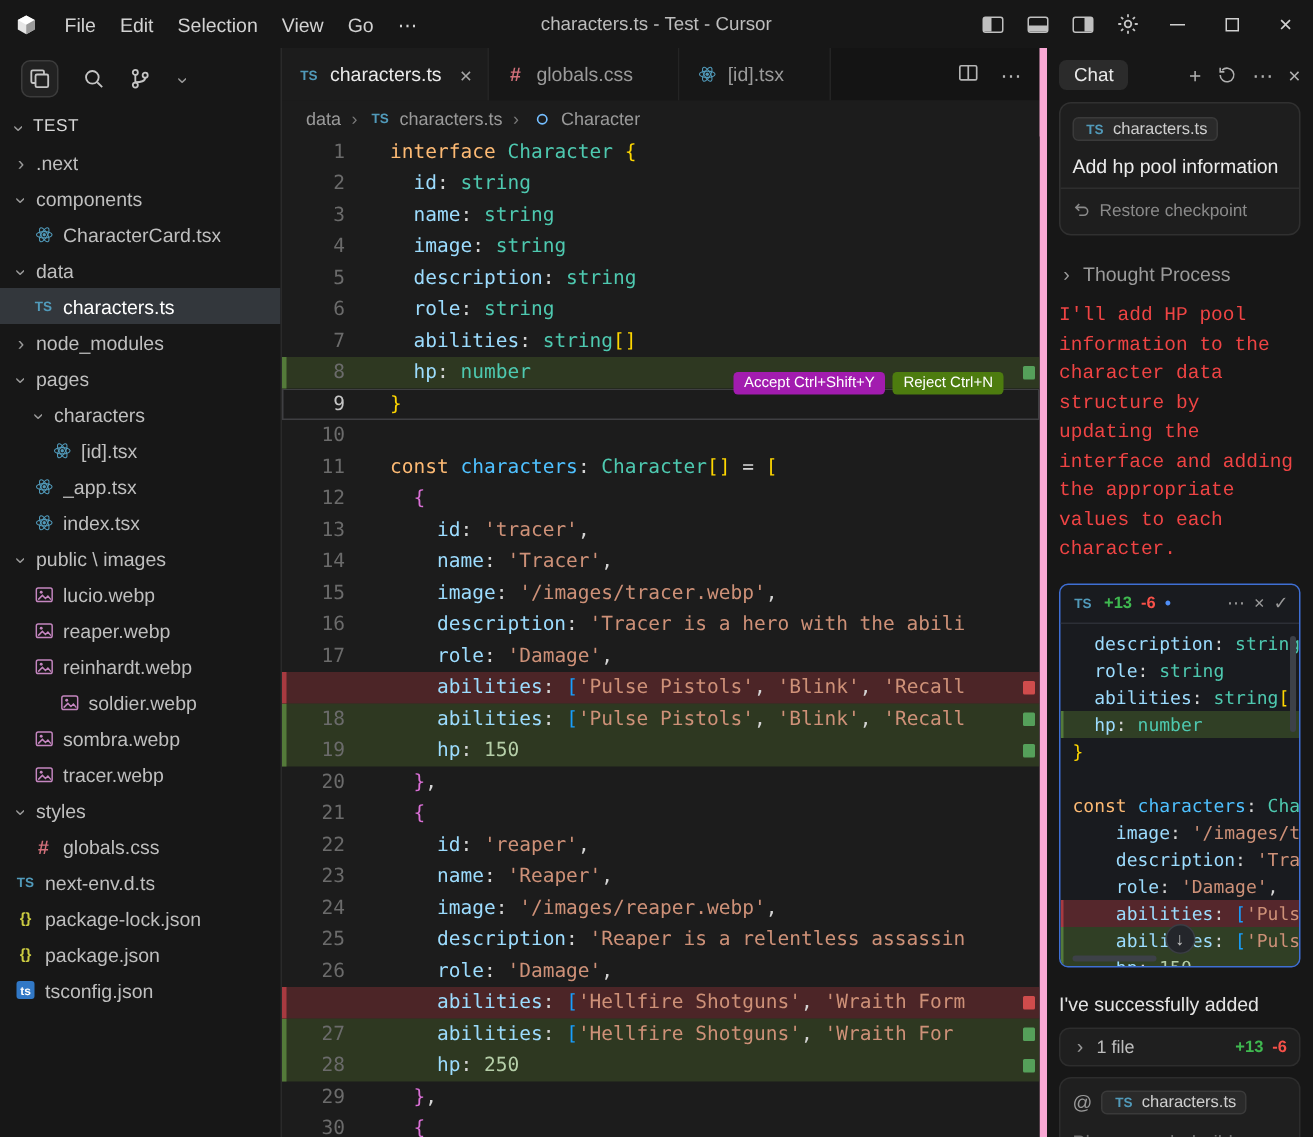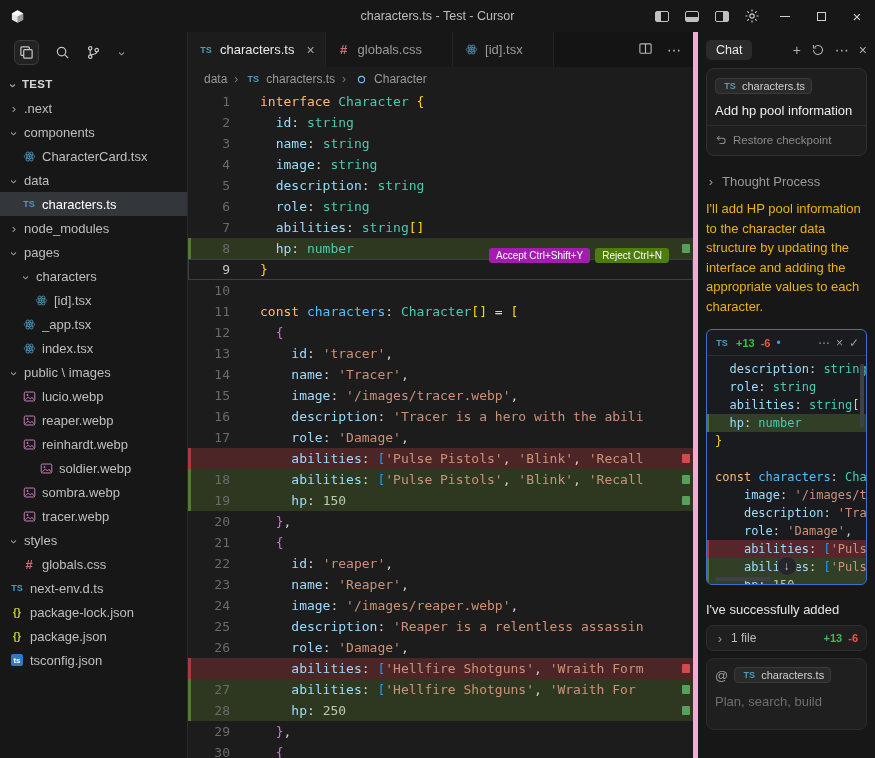--- a/index.html
+++ b/index.html
@@ -30,21 +30,21 @@
   
   .main { display: flex; height: 726px; }
 
   
   .sidebar { width: 188px; flex: none; background: #171717; border-right: 1px solid #2a2a2a; overflow: hidden; }
   .activity-row { height: 40px; display: flex; align-items: center; padding: 0 14px; gap: 16px; }
   .act { color: #c5c5c5; display: flex; align-items: center; justify-content: center; cursor: pointer; }
   .act.active { border: 1px solid #3c3c3c; border-radius: 6px; padding: 4px; background: #222; }
   .chev { display: inline-block; width: 10px; color: #9a9a9a; font-size: 13px; text-align: center; transform-origin: 45% 55%; flex: none; }
   .chev.exp { transform: rotate(90deg); }
-  .section-header { height: 24px; display: flex; align-items: center; gap: 4px; padding-left: 8px; font-weight: bold; font-size: 11.5px; color: #d7d7d7; letter-spacing: .3px; cursor: pointer; }
+  .section-header { height: 24px; display: flex; align-items: center; gap: 4px; padding-left: 8px; font-weight: normal; font-size: 11.5px; color: #d7d7d7; letter-spacing: .3px; cursor: pointer; }
   .tree-row { height: 24px; display: flex; align-items: center; gap: 5px; font-size: 13px; color: #bfbfbf; cursor: pointer; white-space: nowrap; }
   .tree-row.selected { background: #33373c; color: #ffffff; }
   .tree-label { overflow: hidden; }
 
   .ficon { display: inline-flex; width: 16px; justify-content: center; align-items: center; flex: none; }
   .i-ts   { color: #519aba; font-weight: bold; font-size: 9px; }
   .i-css  { color: #d1707a; font-weight: bold; font-size: 13px; }
   .i-json { color: #cbcb41; font-weight: bold; font-size: 10px; }
   .i-tsc  { background: #3178c6; color: #fff; font-size: 8px; font-weight: bold; width: 12px; height: 12px; border-radius: 2px; display: inline-flex; align-items: center; justify-content: center; }
 
@@ -92,21 +92,21 @@
   .ch-icon { color: #b0b0b0; font-size: 14px; cursor: pointer; display: inline-flex; align-items: center; }
   .ch-icon.sm { font-size: 12px; color: #9a9a9a; }
 
   .checkpoint-card { flex: none; border: 1px solid #303030; background: #1e1e1e; border-radius: 8px; padding: 8px; }
   .chip { display: inline-flex; align-items: center; gap: 4px; background: #2a2a2a; border: 1px solid #3a3a3a; border-radius: 4px; padding: 1px 6px; font-size: 11px; color: #cfcfcf; cursor: pointer; }
   .prompt { color: #ececec; font-size: 13px; margin: 9px 0 7px; }
   .divider { border-top: 1px solid #2e2e2e; margin: 0 -8px 7px; }
   .restore { display: flex; align-items: center; gap: 6px; color: #8a8a8a; font-size: 11.5px; cursor: pointer; }
 
   .thought { flex: none; display: flex; align-items: center; gap: 6px; color: #9a9a9a; margin: 18px 0 10px; cursor: pointer; }
-  .msg { flex: none; color: #eab308; line-height: 1.5; margin-bottom: 13px; }
+  .msg { flex: none; color: #ef4444; line-height: 1.5; margin-bottom: 13px; font-family: Liberation Mono, monospace; }
 
   .diff-card { flex: none; position: relative; border: 1px solid #3f6fd4; border-radius: 6px; background: #191b1f; height: 256px; overflow: hidden; }
   .diff-head { height: 26px; display: flex; align-items: center; gap: 6px; padding: 0 7px; border-bottom: 1px solid #2c2f36; }
   .added { color: #3fb950; font-weight: bold; font-size: 11px; }
   .removed { color: #f85149; font-weight: bold; font-size: 11px; }
   .dot { color: #4f8ef7; font-size: 12px; }
   .diff-body { padding-top: 4px; font-family: "DejaVu Sans Mono", monospace; font-size: 12px; }
   .mini-row { height: 18px; line-height: 18px; white-space: pre; overflow: hidden; padding-left: 8px; }
   .mini-row.add { background: rgba(88,124,48,0.38); box-shadow: inset 2px 0 0 #547a3a; }
   .mini-row.del { background: rgba(150,52,58,0.48); box-shadow: inset 2px 0 0 #a83a40; }
@@ -128,20 +128,21 @@
 
   <div class="titlebar">
     <div class="tb-left">
       <span class="logo">
         <svg width="15" height="15" viewBox="0 0 24 24">
             <path d="M12 2 L21 7 V17 L12 22 L3 17 V7 Z" fill="#e6e6e6"></path>
             <path d="M12 2 L21 7 L12 12 L3 7 Z" fill="#ffffff"></path>
             <path d="M12 12 L21 7 V17 L12 22 Z" fill="#9a9a9a"></path>
           </svg>
       </span>
+      <nav class="menubar"><span class="menu-item">File</span><span class="menu-item">Edit</span><span class="menu-item">Selection</span><span class="menu-item">View</span><span class="menu-item">Go</span><span class="menu-item">⋯</span></nav>
     </div>
     <div class="tb-title">characters.ts - Test - Cursor</div>
     <div class="tb-right">
       <span class="tb-icon">
           <span class="lay left"></span>
         </span>
       <span class="tb-icon">
           <span class="lay bottom"></span>
         </span>
       <span class="tb-icon">

